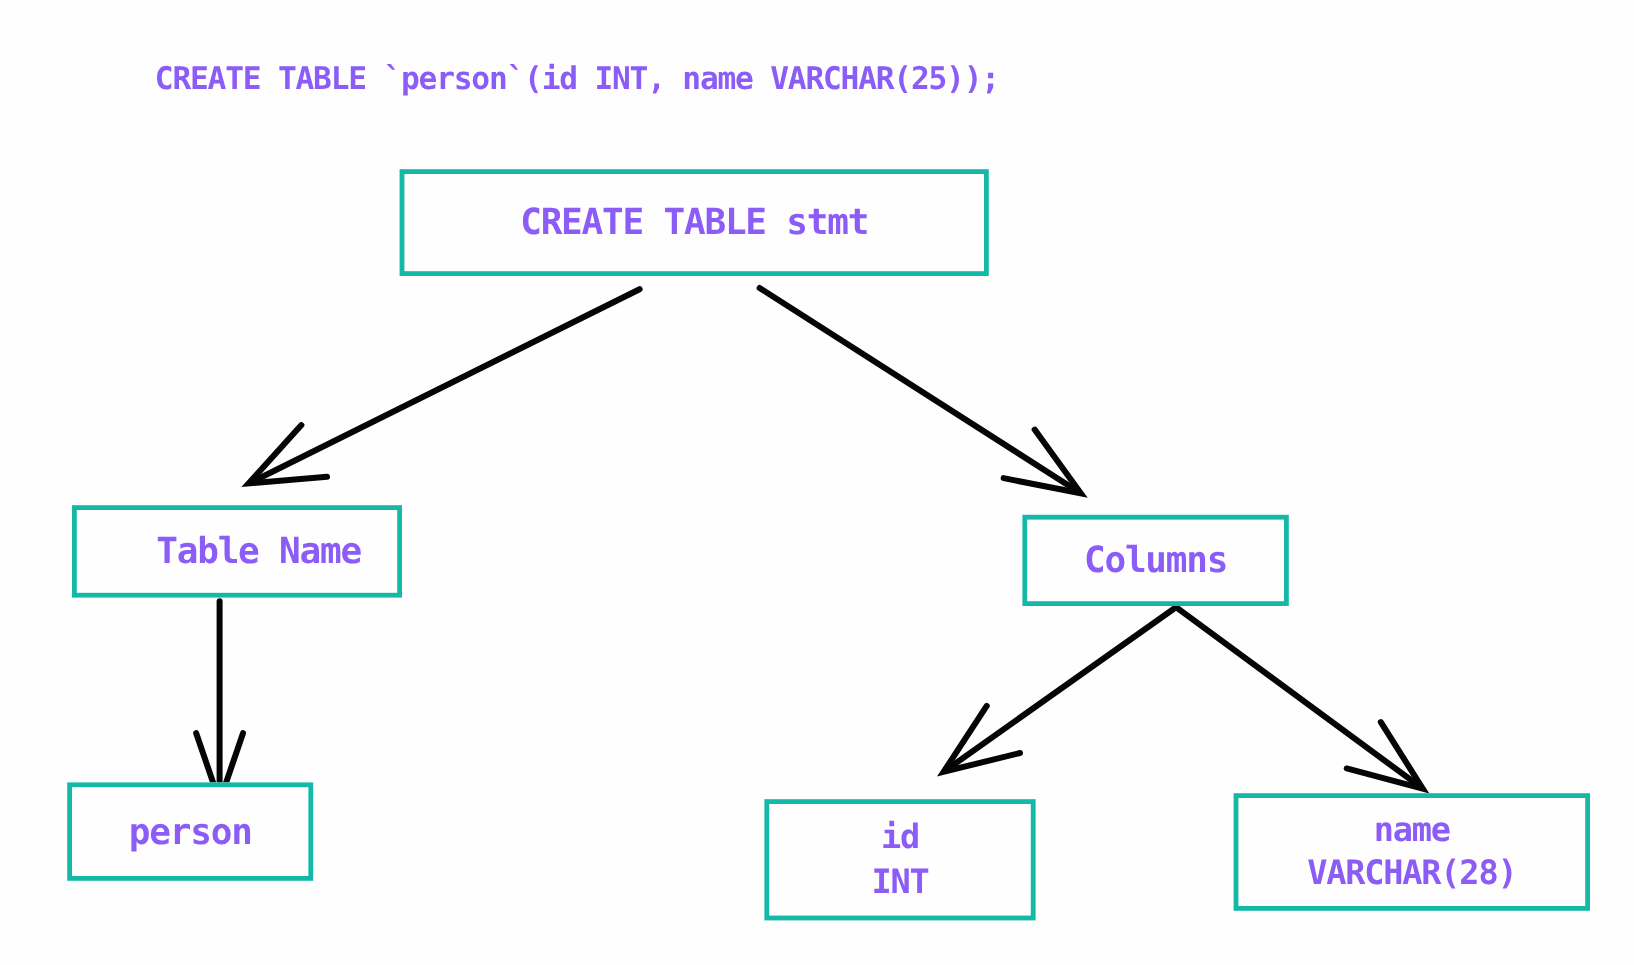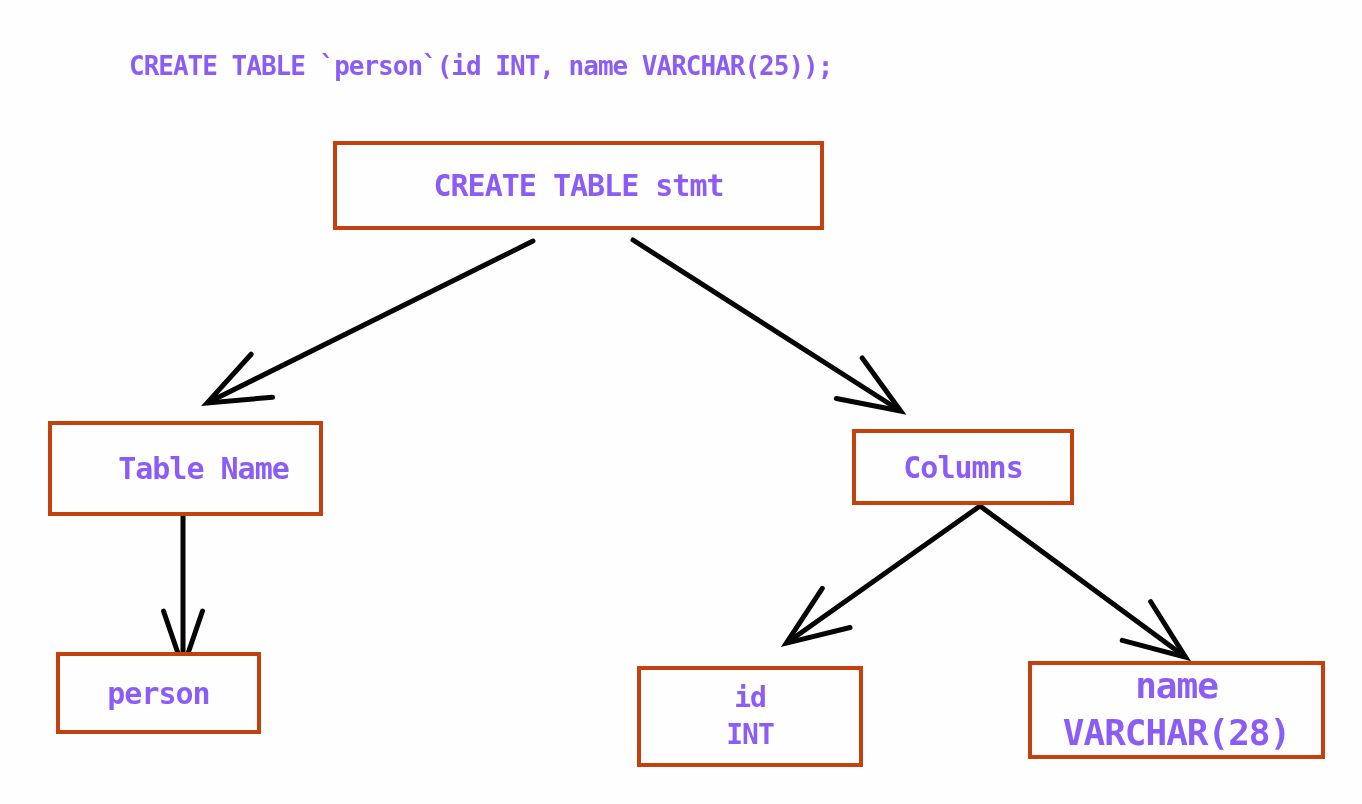--- a/index.html
+++ b/index.html
@@ -28,38 +28,38 @@
   .edges {
     position: absolute;
     left: 0;
     top: 0;
     width: 1362px;
     height: 804px;
   }
   .node {
     position: absolute;
     box-sizing: border-box;
-    border: 4px solid #c2410c;
+    border: 4px solid #14b8a6;
     background: #fefefe;
     display: flex;
     flex-direction: column;
     align-items: center;
     justify-content: center;
     text-align: center;
     font-size: 30px;
     line-height: 1.3;
     letter-spacing: -1px;
   }
   .node span { display: block; }
   .node-root       { left: 333px; top: 141px; width: 491px; height: 89px; }
-  .node-table-name { left: 48px;  top: 421px; width: 275px; height: 95px; padding-left: 36px; }
+  .node-table-name { left: 60px;  top: 421px; width: 275px; height: 77px; padding-left: 36px; }
   .node-columns    { left: 852px; top: 429px; width: 222px; height: 76px; }
   .node-person     { left: 56px;  top: 652px; width: 205px; height: 82px; }
   .node-id         { left: 637px; top: 666px; width: 226px; height: 101px; font-size: 28px; }
-  .node-name       { left: 1028px; top: 661px; width: 297px; height: 98px; font-size: 36px; }
+  .node-name       { left: 1028px; top: 661px; width: 297px; height: 98px; font-size: 28px; }
 </style>
 </head>
 <body>
 
 <div class="canvas">
 
   <div class="sql-title">CREATE TABLE `person`(id INT, name VARCHAR(25));</div>
 
   <svg class="edges" viewBox="0 0 1362 804" xmlns="http://www.w3.org/2000/svg">
     <defs>

